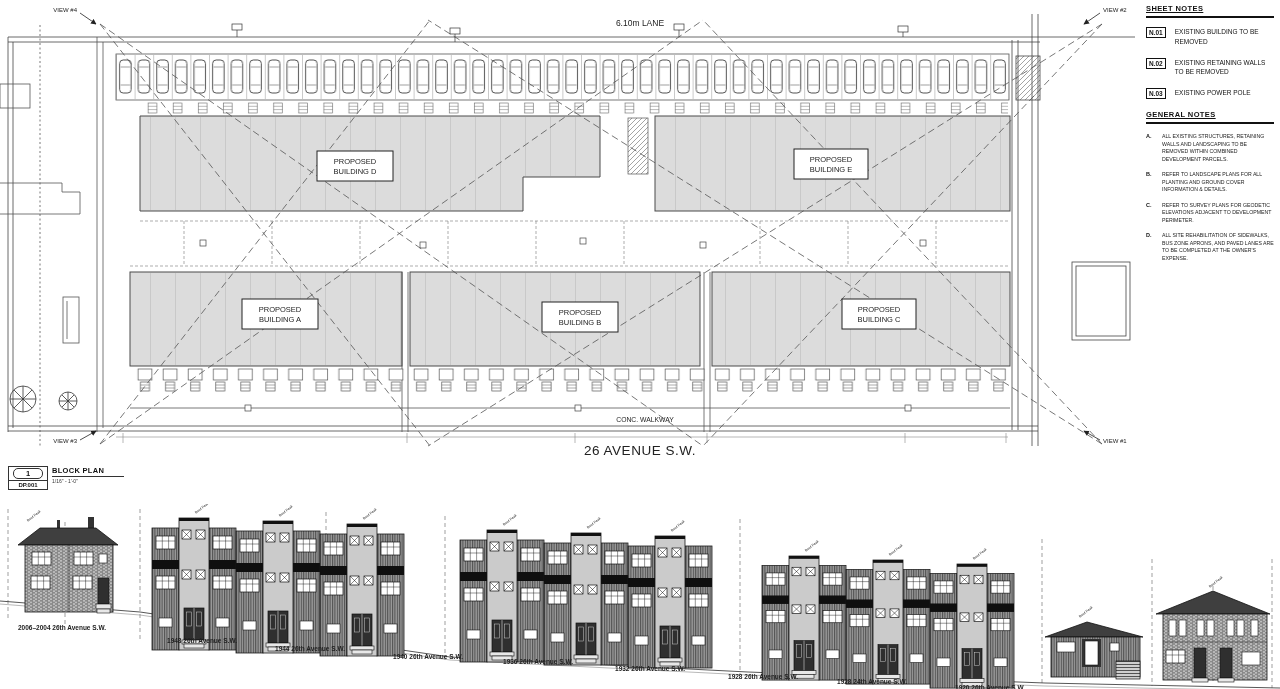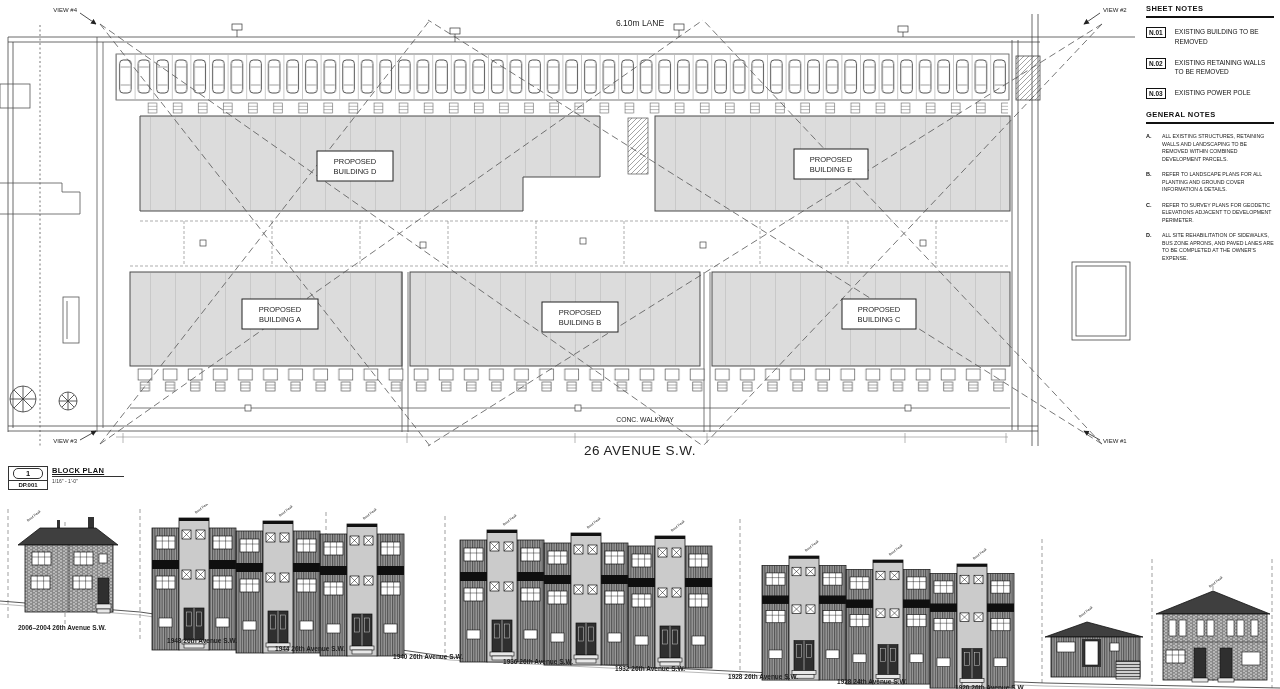--- a/index.html
+++ b/index.html
@@ -1,36 +1,36 @@
 <!DOCTYPE html>
 <html><head>
 <meta charset="utf-8">
 <style>
   html,body{margin:0;padding:0;background:#fff;}
   .sheet{position:relative;width:1280px;height:689px;background:#fff;overflow:hidden;
          font-family:"Liberation Sans",sans-serif;color:#111;}
   svg text{font-family:"Liberation Sans","DejaVu Sans",sans-serif;fill:#222;}
   
   .notes{position:absolute;left:1146px;top:4px;width:128px;}
-  .notes h3{margin:0;font-size:7.5px;font-weight:bold;letter-spacing:.4px;color:#111;}
+  .notes h3{margin:0;font-size:7.5px;font-weight:bold;letter-spacing:.4px;color:#111;text-decoration:underline;}
   .rule{border-top:2px solid #111;margin:3px 0 9px 0;}
   .note-row{display:flex;gap:9px;margin-bottom:11px;align-items:flex-start;}
   .ntag{flex:0 0 auto;border:1px solid #111;font-size:6.5px;font-weight:bold;padding:0 2px;line-height:9px;}
   .ntxt{font-size:6.5px;line-height:1.5;width:92px;}
   .general{}
   .gnote{display:flex;gap:6px;margin-bottom:8px;}
   .gtag{flex:0 0 10px;font-size:5.5px;font-weight:bold;}
   .gtxt{font-size:5.2px;line-height:1.45;width:112px;color:#222;}
   
   .tb{position:absolute;left:8px;top:466px;display:flex;align-items:flex-start;}
   .tb-l{border:1px solid #333;width:38px;text-align:center;background:#fff;}
   .tb-num{border:1.5px solid #333;border-radius:5px;margin:1px 4px 0 4px;font-size:7.5px;font-weight:bold;line-height:9px;}
   .tb-sh{border-top:1px solid #333;margin-top:1px;font-weight:bold;font-size:6px;line-height:8px;}
   .tb-r{margin-left:4px;}
-  .tb-t{font-size:7.5px;font-weight:bold;border-bottom:1.5px solid #333;padding:0 0 1px 0;width:72px;letter-spacing:.3px;text-decoration:underline;}
+  .tb-t{font-size:7.5px;font-weight:bold;border-bottom:1.5px solid #333;padding:0 0 1px 0;width:72px;letter-spacing:.3px;}
   .tb-s{font-size:5px;padding-top:1px;color:#333;}
 </style>
 </head>
 <body>
 
 <div class="sheet">
 
   <svg style="position:absolute;left:0;top:0" width="1140" height="465" viewBox="0 0 1140 465">
     <defs>
       <pattern id="pStall" x="116" y="54" width="18.6" height="46" patternUnits="userSpaceOnUse">

